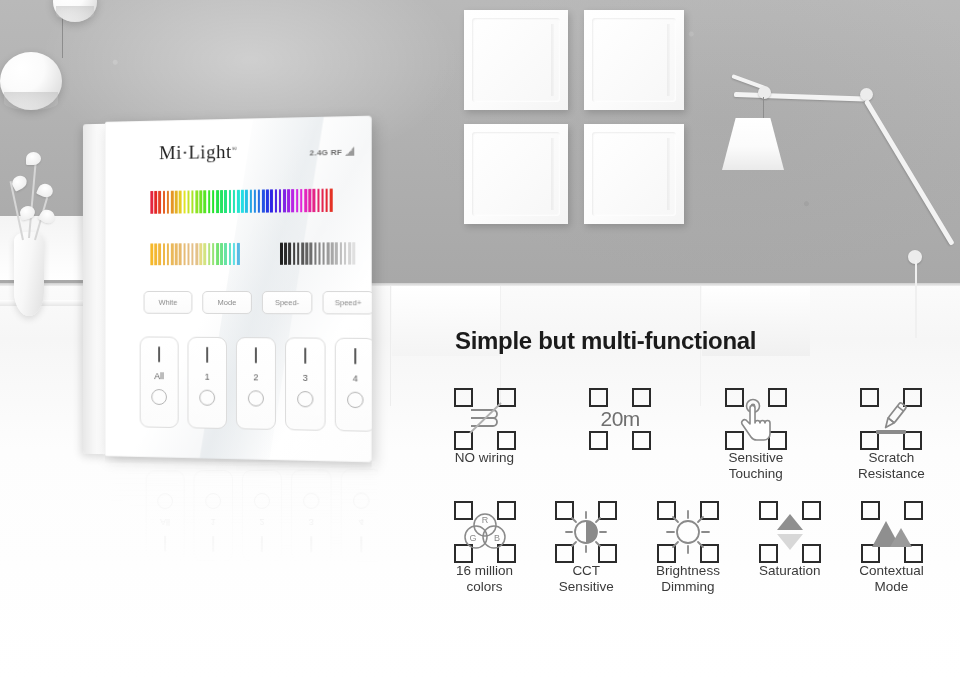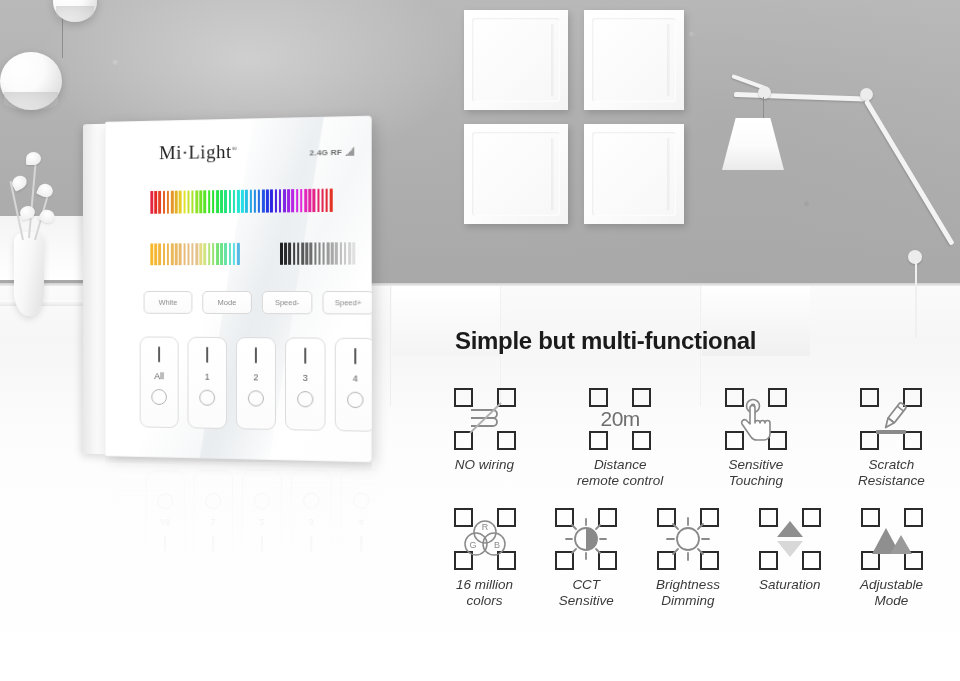--- a/index.html
+++ b/index.html
@@ -200,21 +200,21 @@
   }
   .frame span.c{position:absolute;width:15px;height:15px;border:2.5px solid #2b2b2b;}
   .frame .tl{left:0;top:0;border-right:none;border-bottom:none;}
   .frame .tr{right:0;top:0;border-left:none;border-bottom:none;}
   .frame .bl{left:0;bottom:0;border-right:none;border-top:none;}
   .frame .br{right:0;bottom:0;border-left:none;border-top:none;}
   .glyph{position:absolute;left:8px;top:8px;width:46px;height:46px;display:flex;align-items:center;justify-content:center;}
   .glyph svg{display:block;}
   .m30{font-size:21px;color:#6f6f6f;letter-spacing:-.5px;}
   .clabel{
-    margin-top:7px;text-align:center;font-size:13.5px;color:#3a3a3a;line-height:1.22;font-style:italic;
+    text-align:center;font-size:13.5px;color:#3a3a3a;line-height:1.22;
   }
   .clabel .ln{display:block;white-space:nowrap;}
 </style>
 </head>
 <body>
 
 <div id="stage">
 
   <div class="wall"></div>
   <div class="desk"></div>
@@ -459,24 +459,20 @@
         <div class="cell">
           <div class="frame">
             <span class="c tl"></span>
             <span class="c tr"></span>
             <span class="c bl"></span>
             <span class="c br"></span>
             <div class="glyph">
               <div class="m30">20m</div>
             </div>
           </div>
-          <div class="clabel">
-            <span class="ln">Distance</span>
-            <span class="ln">remote control</span>
-          </div>
         </div>
         <div class="cell">
           <div class="frame">
             <span class="c tl"></span>
             <span class="c tr"></span>
             <span class="c bl"></span>
             <span class="c br"></span>
             <div class="glyph">
               <svg width="40" height="44" viewBox="0 0 40 44">
       <circle cx="17" cy="9" r="6.5" fill="none" stroke="#8a8a8a" stroke-width="1.6"></circle>
@@ -615,20 +611,20 @@
             <span class="c bl"></span>
             <span class="c br"></span>
             <div class="glyph">
               <svg width="44" height="36" viewBox="0 0 44 36">
       <path d="M2 33 L16 7 L30 33 Z" fill="#8f8f8f"></path>
       <path d="M20 33 L31 14 L42 33 Z" fill="#9a9a9a"></path>
     </svg>
             </div>
           </div>
           <div class="clabel">
-            <span class="ln">Adjustable</span>
+            <span class="ln">Contextual</span>
             <span class="ln">Mode</span>
           </div>
         </div>
       </div>
   </div>
 
 </div>
 
 </body></html>

